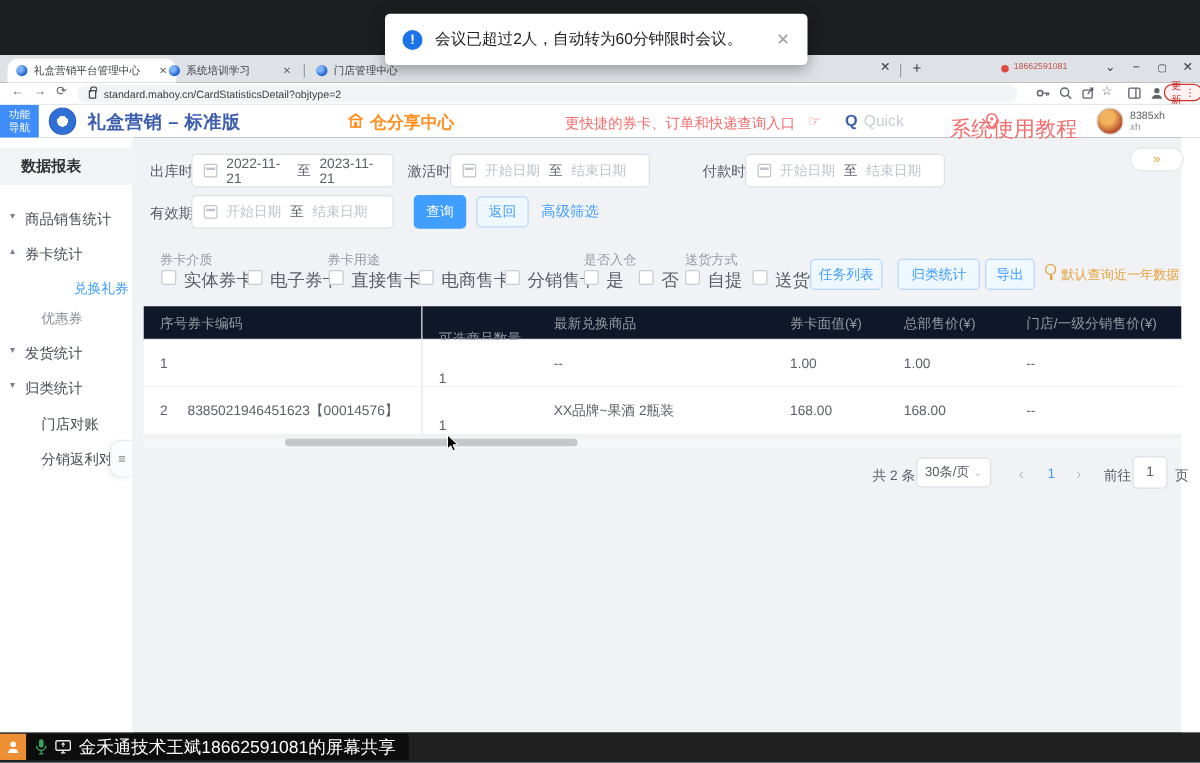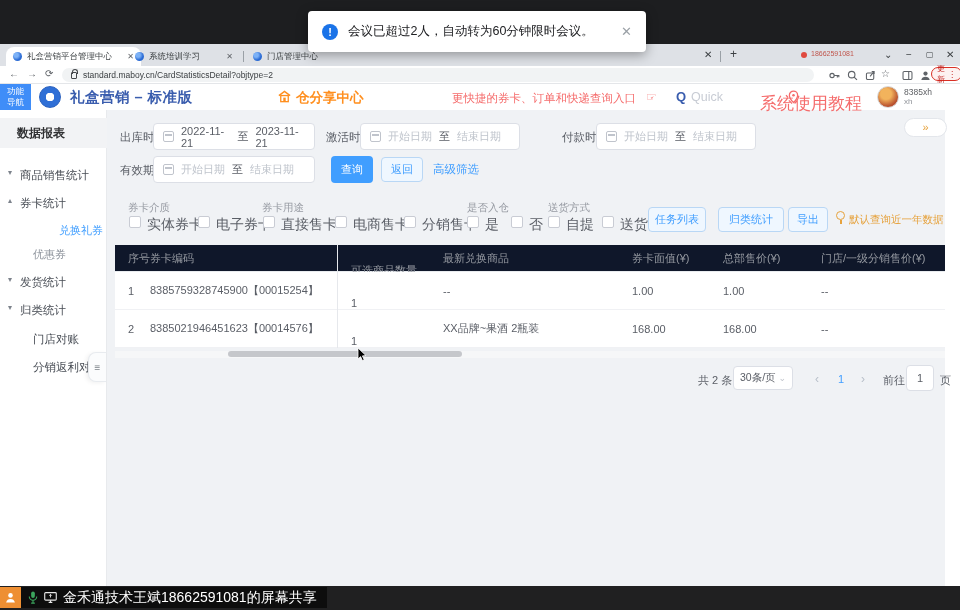--- a/index.html
+++ b/index.html
@@ -354,21 +354,20 @@
         <span class="th c0">序号</span>
         <span class="th c1">券卡编码</span>
         <span class="th c2">可选商品数量</span>
         <span class="th c3">最新兑换商品</span>
         <span class="th c4">券卡面值(¥)</span>
         <span class="th c5">总部售价(¥)</span>
         <span class="th c6">门店/一级分销售价(¥)</span>
       </div>
       <div class="trow">
         <span class="td c0">1</span>
-        <span class="td c1">8385759328745900【00015254】</span>
         <span class="td c2">1</span>
         <span class="td c3">--</span>
         <span class="td c4">1.00</span>
         <span class="td c5">1.00</span>
         <span class="td c6">--</span>
       </div>
       <div class="trow">
         <span class="td c0">2</span>
         <span class="td c1">8385021946451623【00014576】</span>
         <span class="td c2">1</span>

